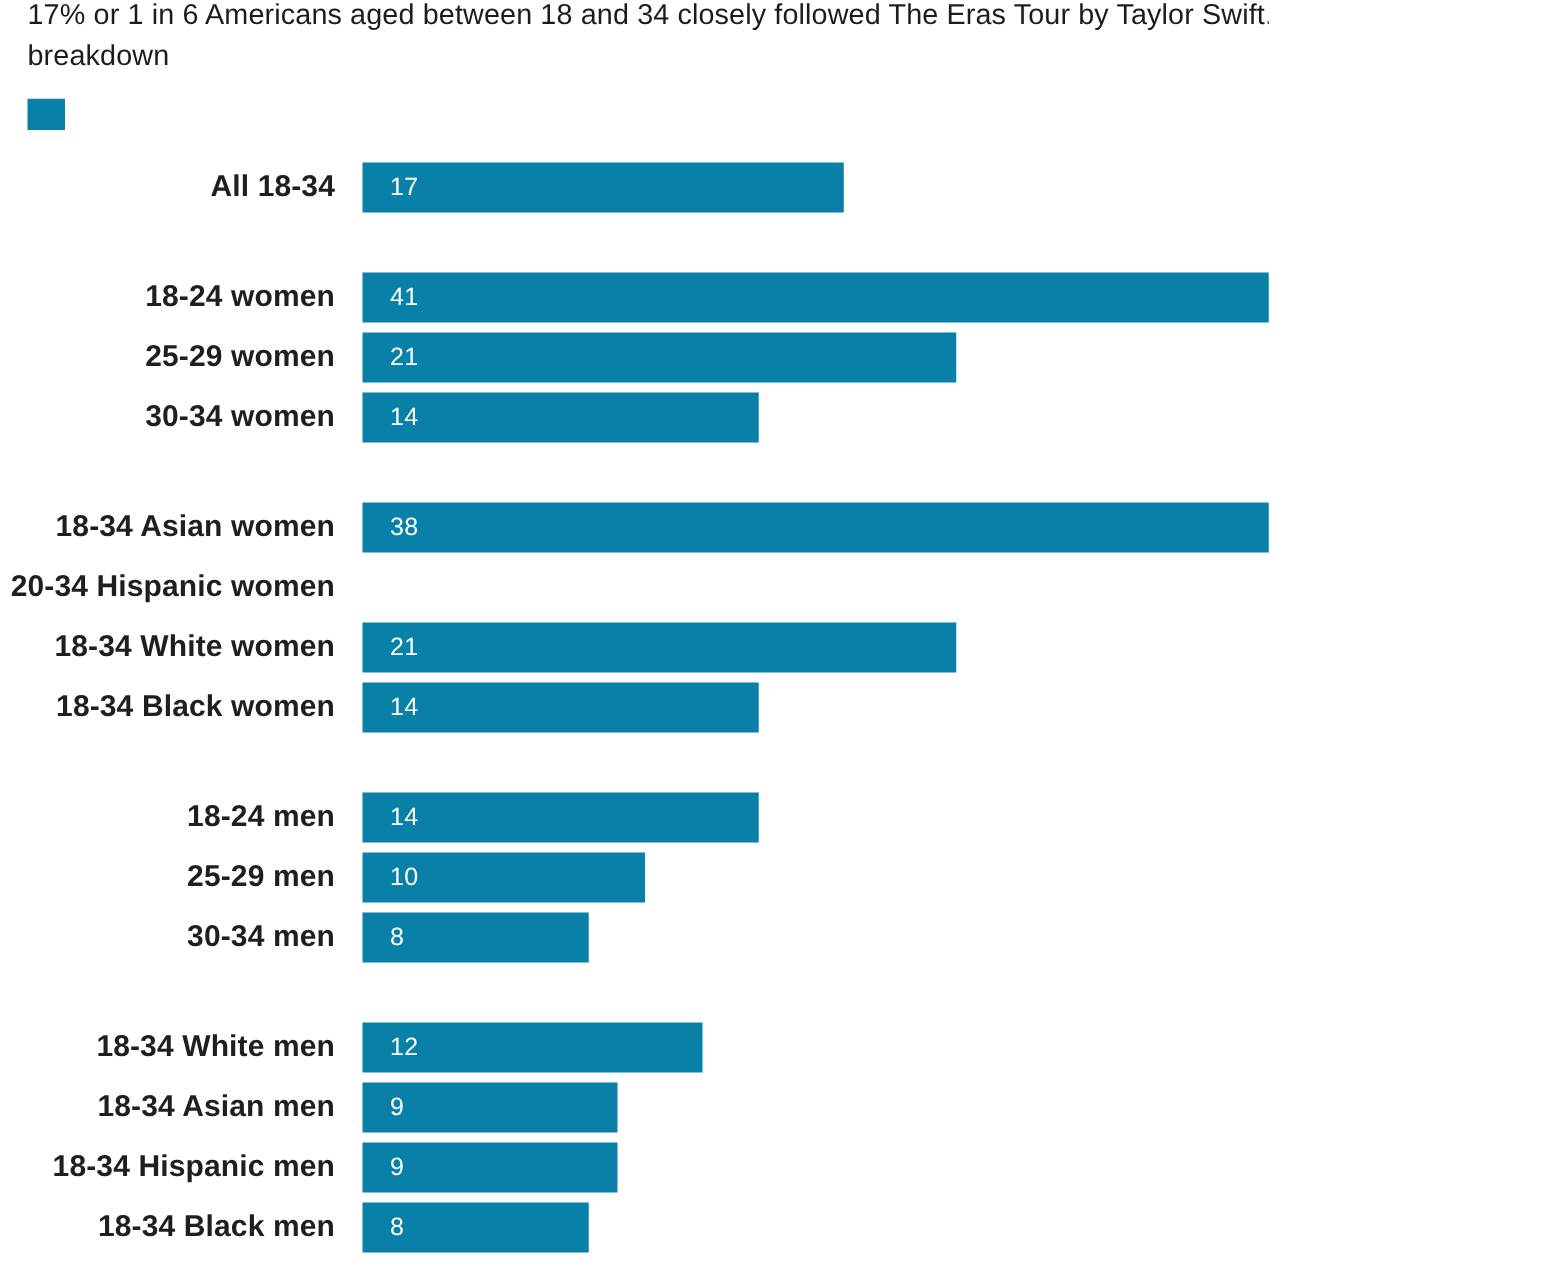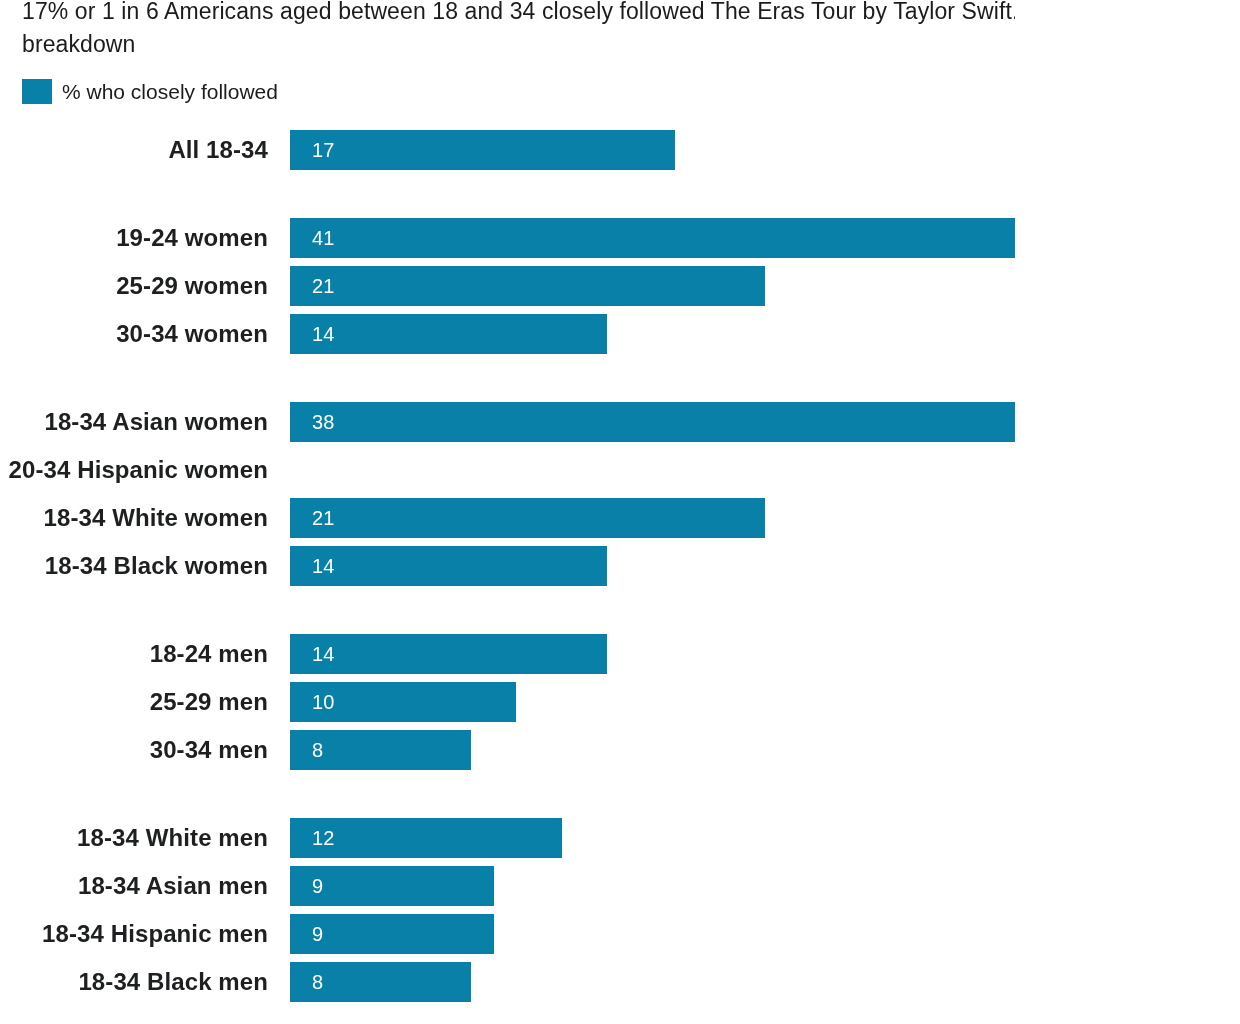--- a/index.html
+++ b/index.html
@@ -125,37 +125,36 @@
 </style>
 </head>
 <body>
 
 <div class="page">
 
   <div class="chart-title">17% or 1 in 6 Americans aged between 18 and 34 closely followed The Eras Tour by Taylor Swift. Below is a breakdown</div>
 
   <div class="legend">
     <span class="legend-swatch"></span>
-    <span class="legend-label">% who closely followed</span>
   </div>
 
   <div class="plot">
       <div class="bar-group">
         <div class="bar-row">
           <div class="row-label">All 18-34</div>
           <div class="bar-track">
             <div class="bar" style="width: 384.78px; background: rgb(8, 128, 168);">
               <span class="bar-value">17</span>
             </div>
           </div>
         </div>
       </div>
       <div class="bar-group">
         <div class="bar-row">
-          <div class="row-label">19-24 women</div>
+          <div class="row-label">18-24 women</div>
           <div class="bar-track">
             <div class="bar" style="width: 928px; background: rgb(8, 128, 168);">
               <span class="bar-value">41</span>
             </div>
           </div>
         </div>
         <div class="bar-row">
           <div class="row-label">25-29 women</div>
           <div class="bar-track">
             <div class="bar" style="width: 475.317px; background: rgb(8, 128, 168);">

